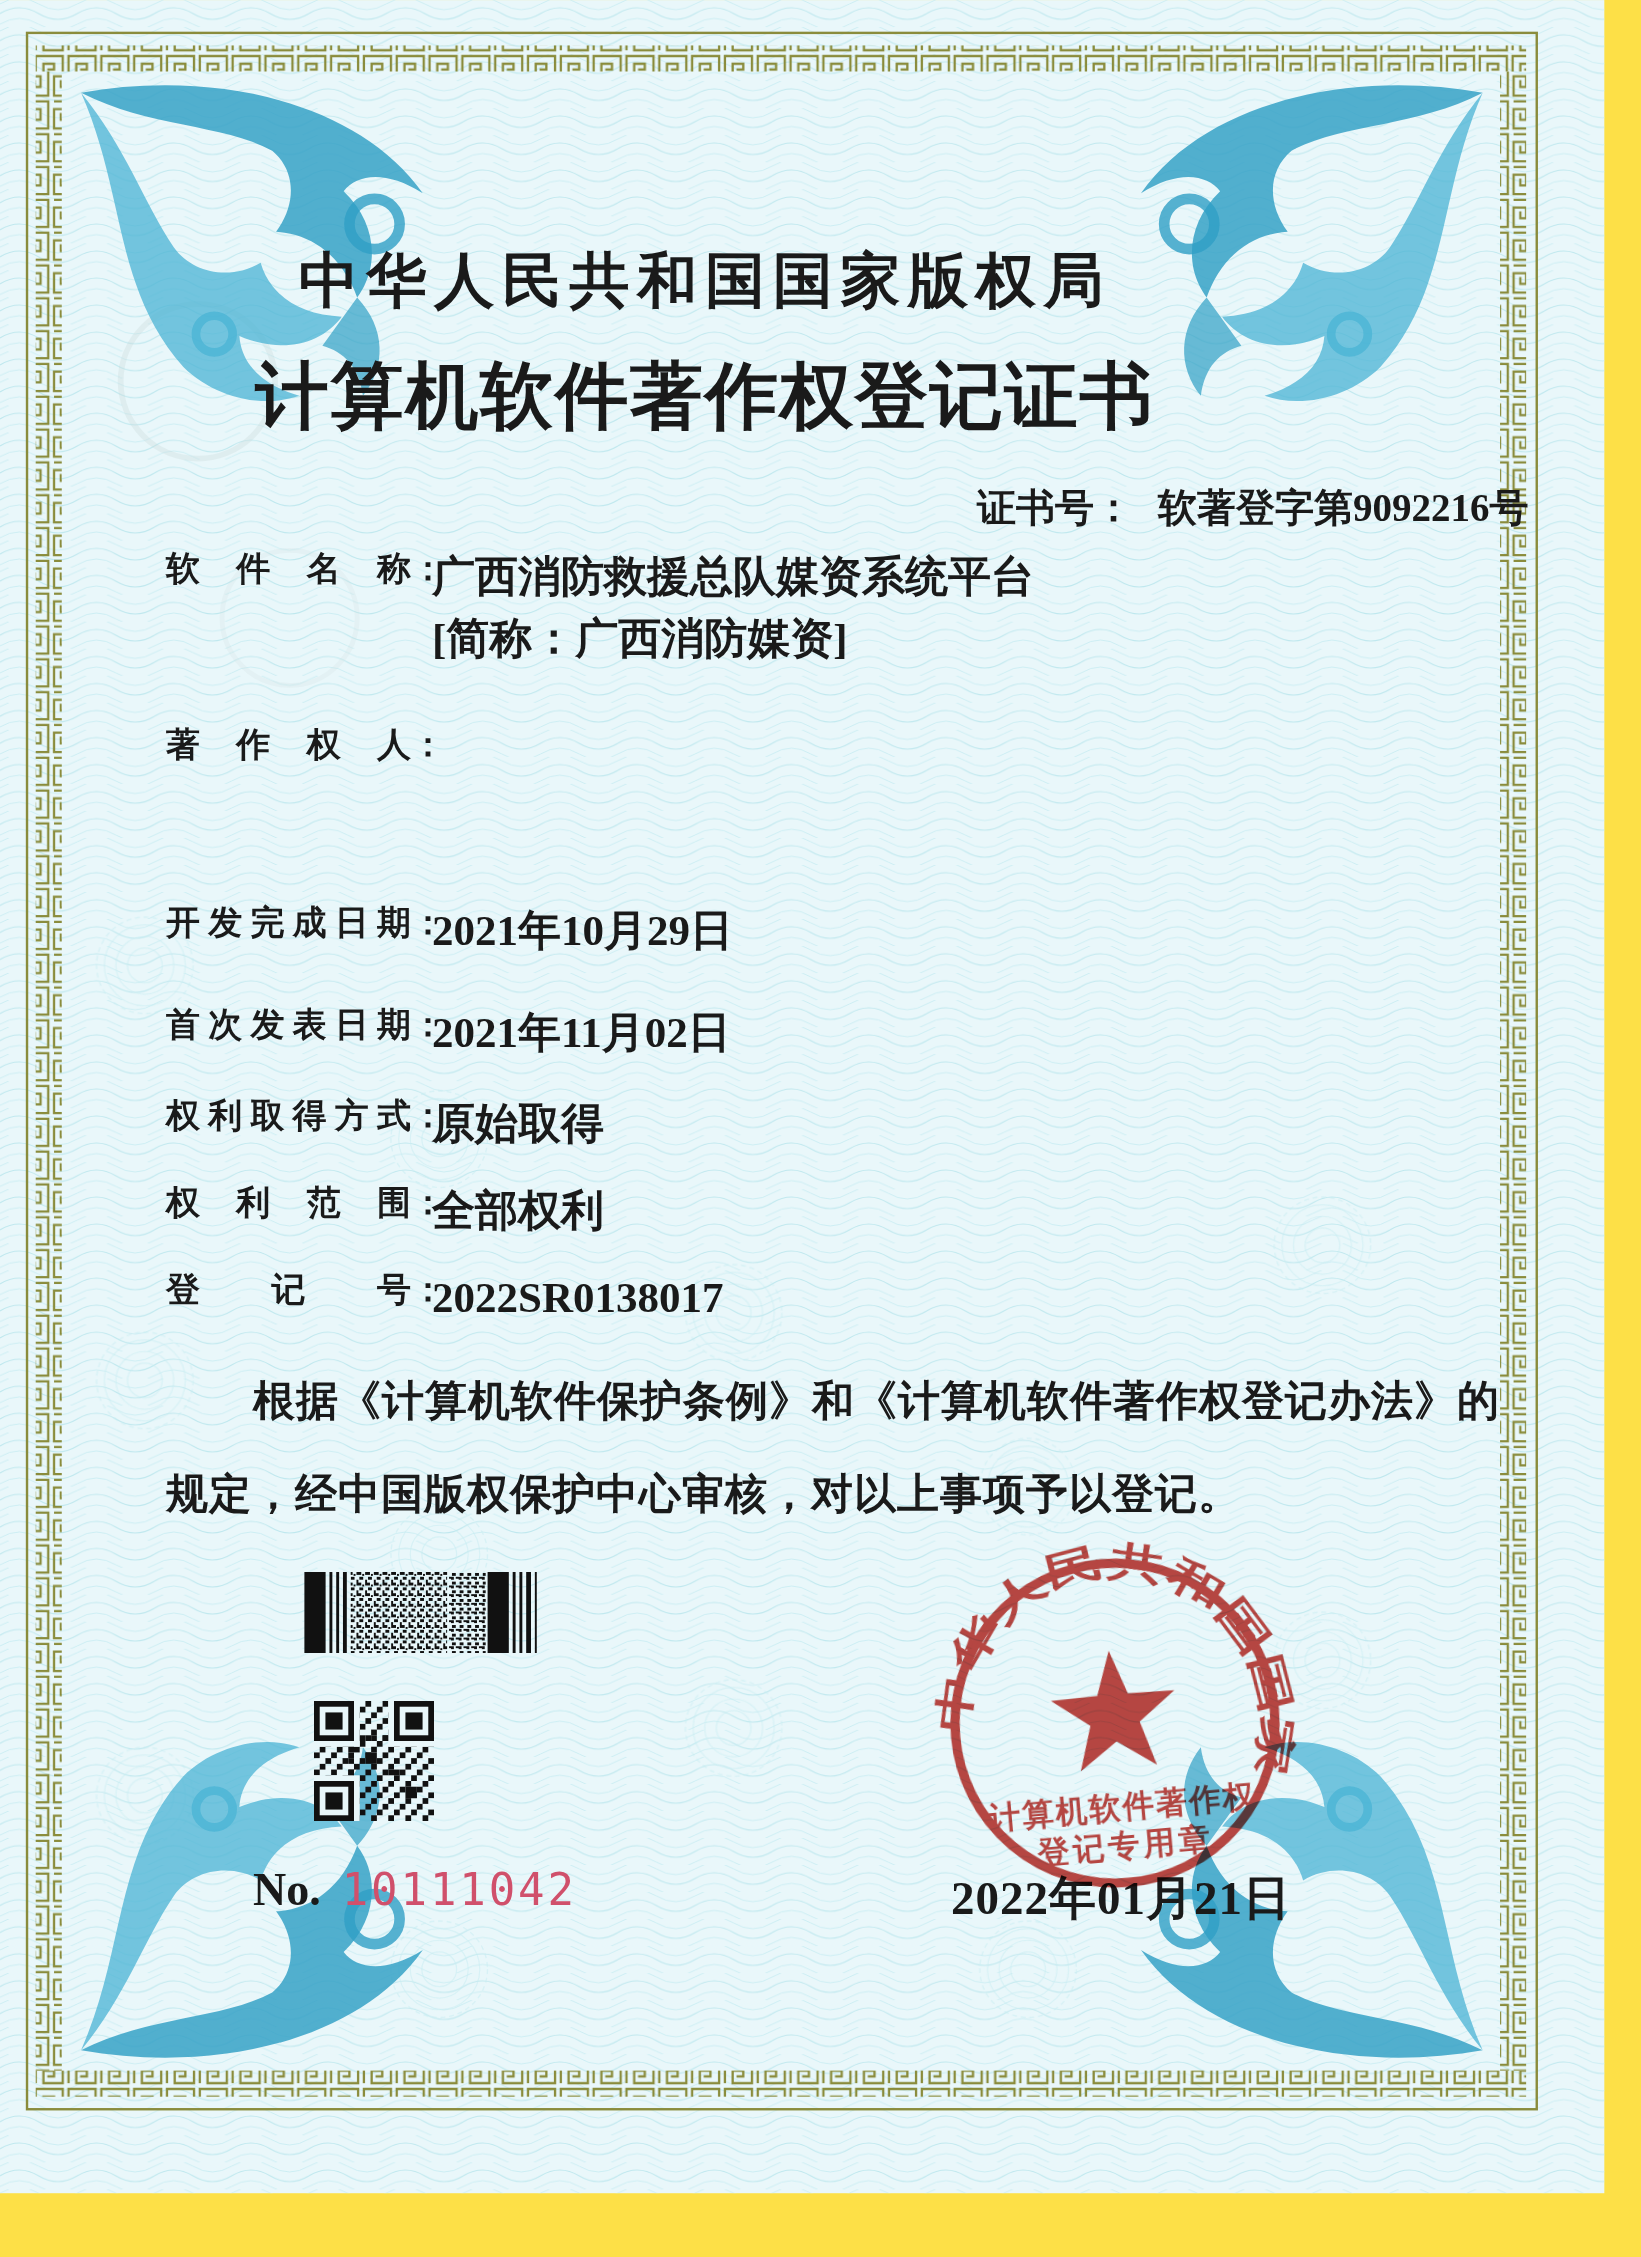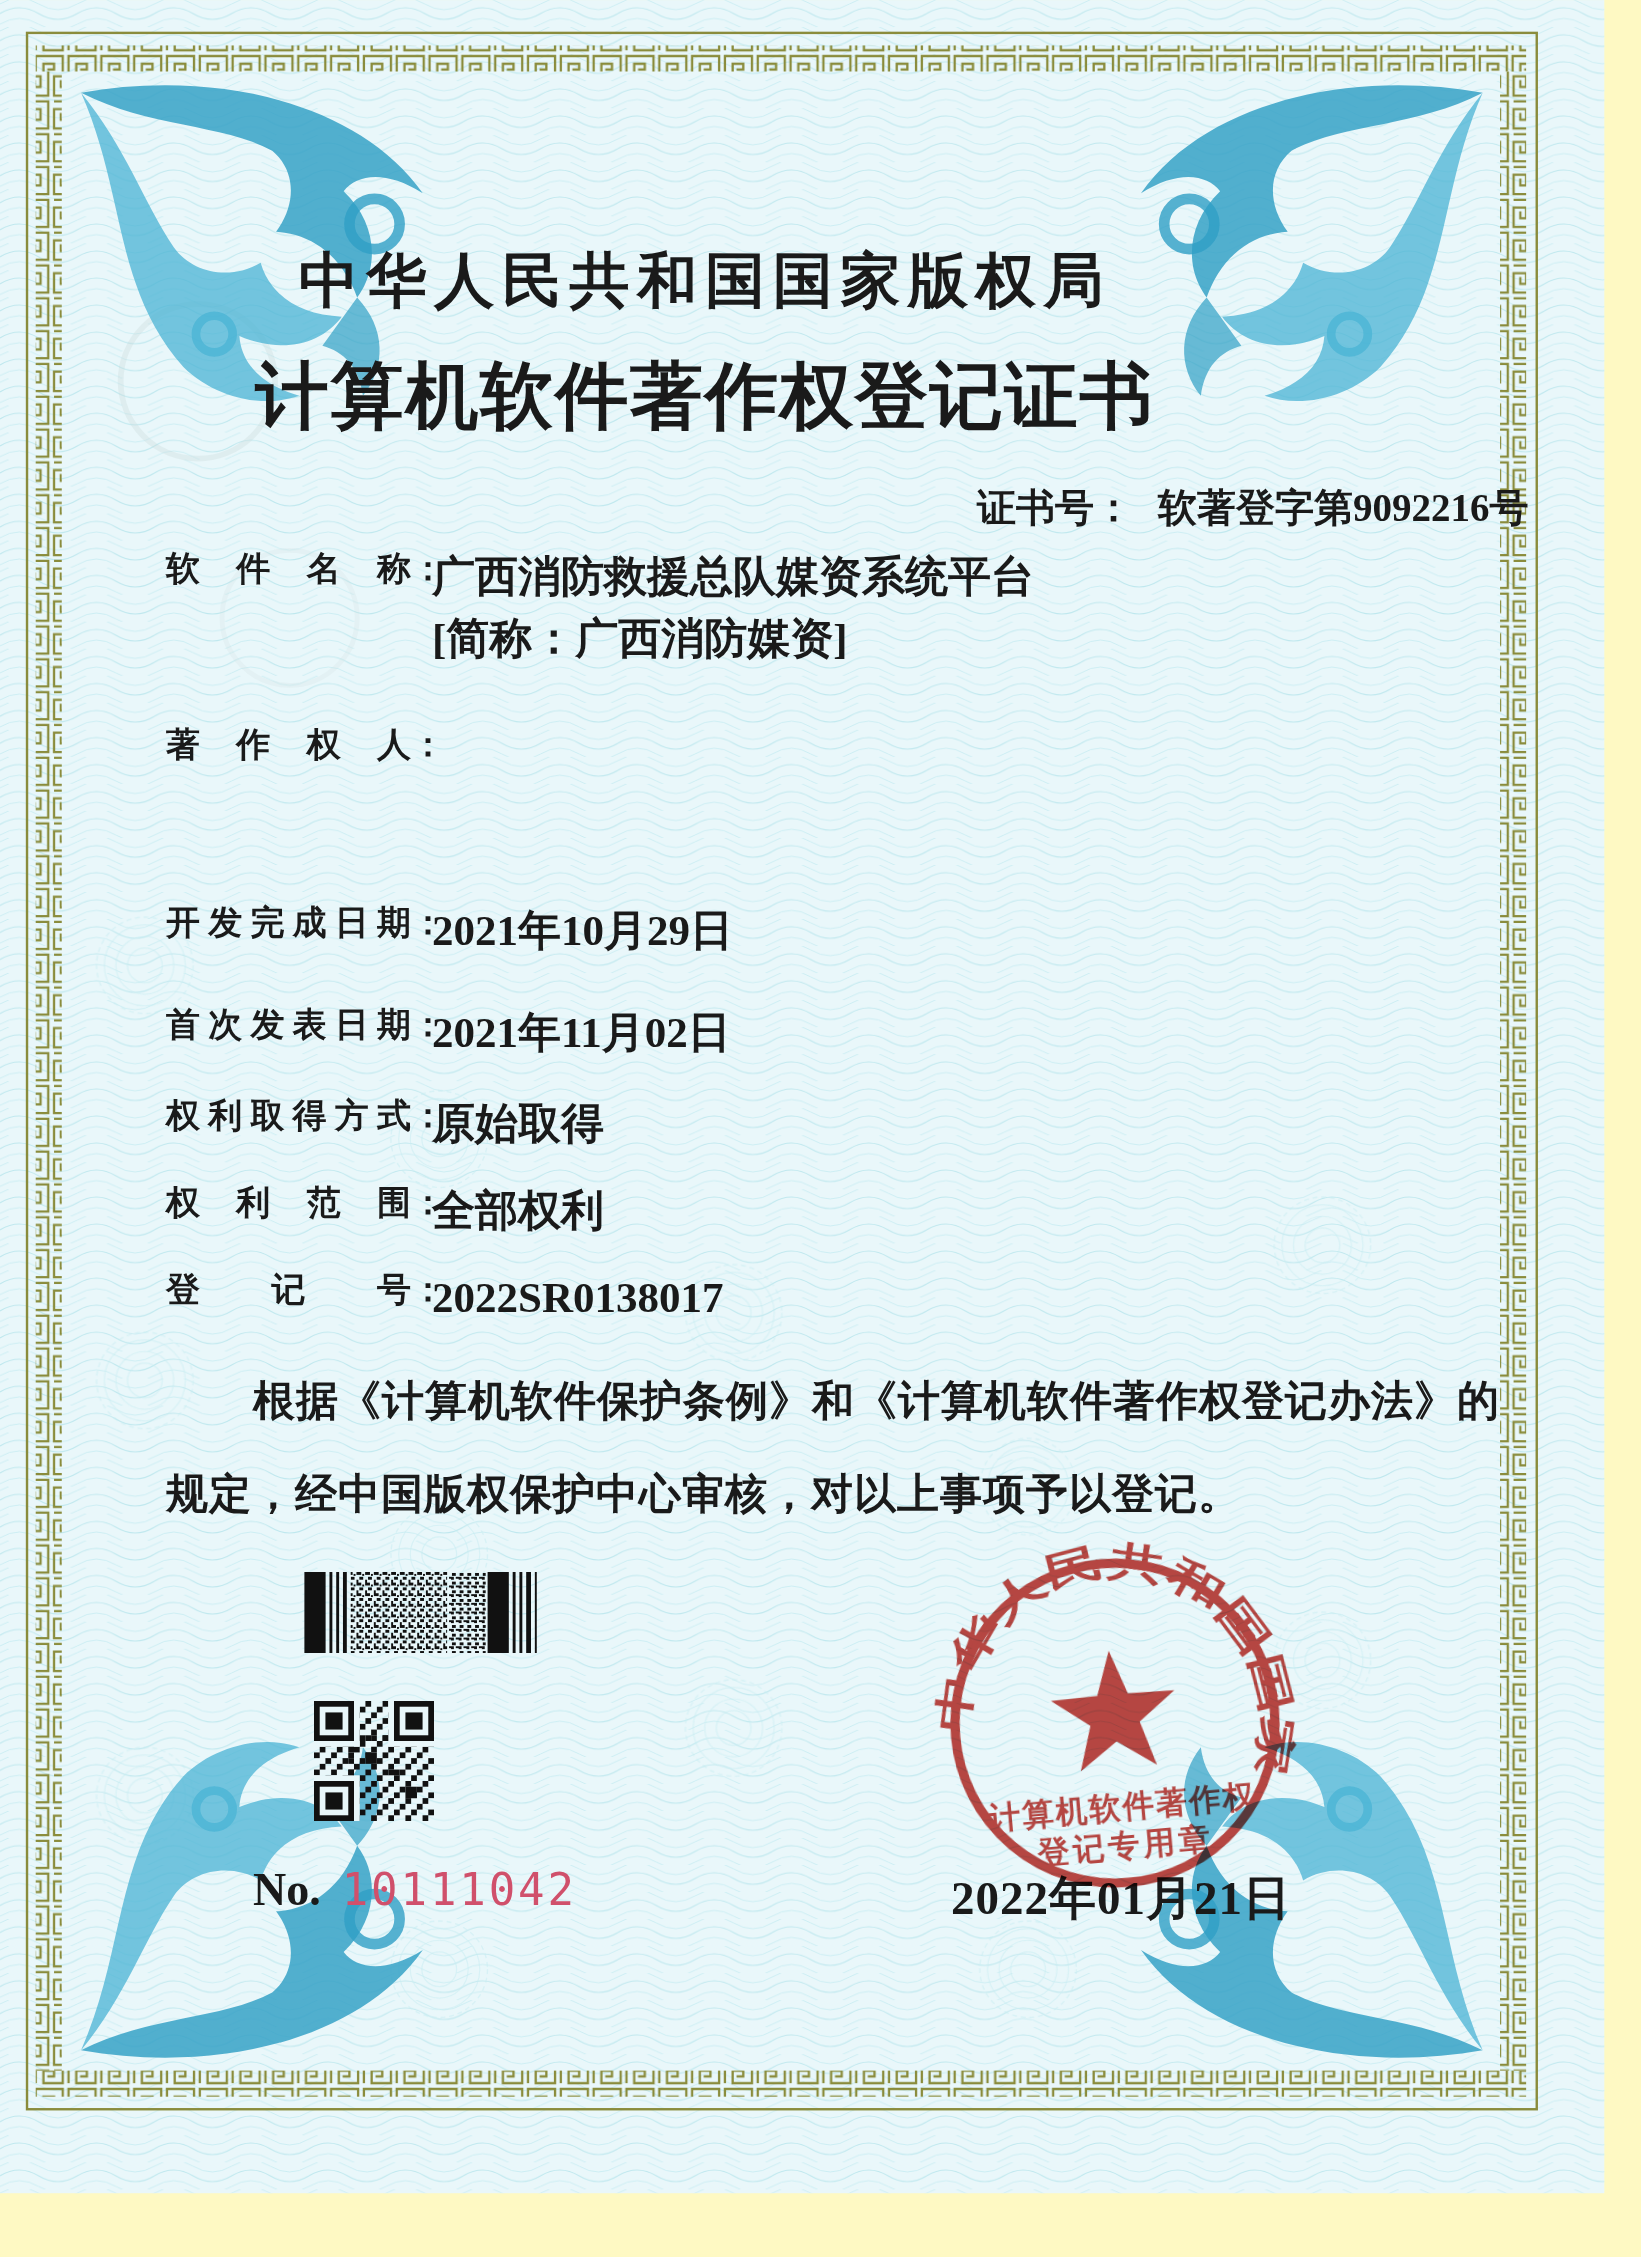--- a/index.html
+++ b/index.html
@@ -1,16 +1,16 @@
 <!DOCTYPE html>
 <html><head>
 <meta charset="utf-8">
 <style>
   html,body{margin:0;padding:0;background:#ffffff;}
-  #canvas{position:relative;width:1641px;height:2257px;background:#fef9c3;overflow:hidden;
+  #canvas{position:relative;width:1641px;height:2257px;background:#fde047;overflow:hidden;
           font-family:"Liberation Serif",serif;color:#1a1a1a;}
   #bg{position:absolute;left:0;top:0;z-index:0;}
   .abs{position:absolute;}
   .authority{left:82px;top:241px;width:1246px;text-align:center;font-size:60px;font-weight:bold;
              letter-spacing:7.7px;z-index:2;}
   .cert-title{left:82px;top:348px;width:1246px;text-align:center;font-size:73px;font-weight:bold;
               letter-spacing:1.9px;z-index:2;}
   .certno{left:977px;top:481px;font-size:39px;font-weight:bold;z-index:2;text-align:right;}
   .certno .lbl{margin-right:25px;}
   .row{z-index:2;font-size:34px;font-weight:bold;white-space:nowrap;}

